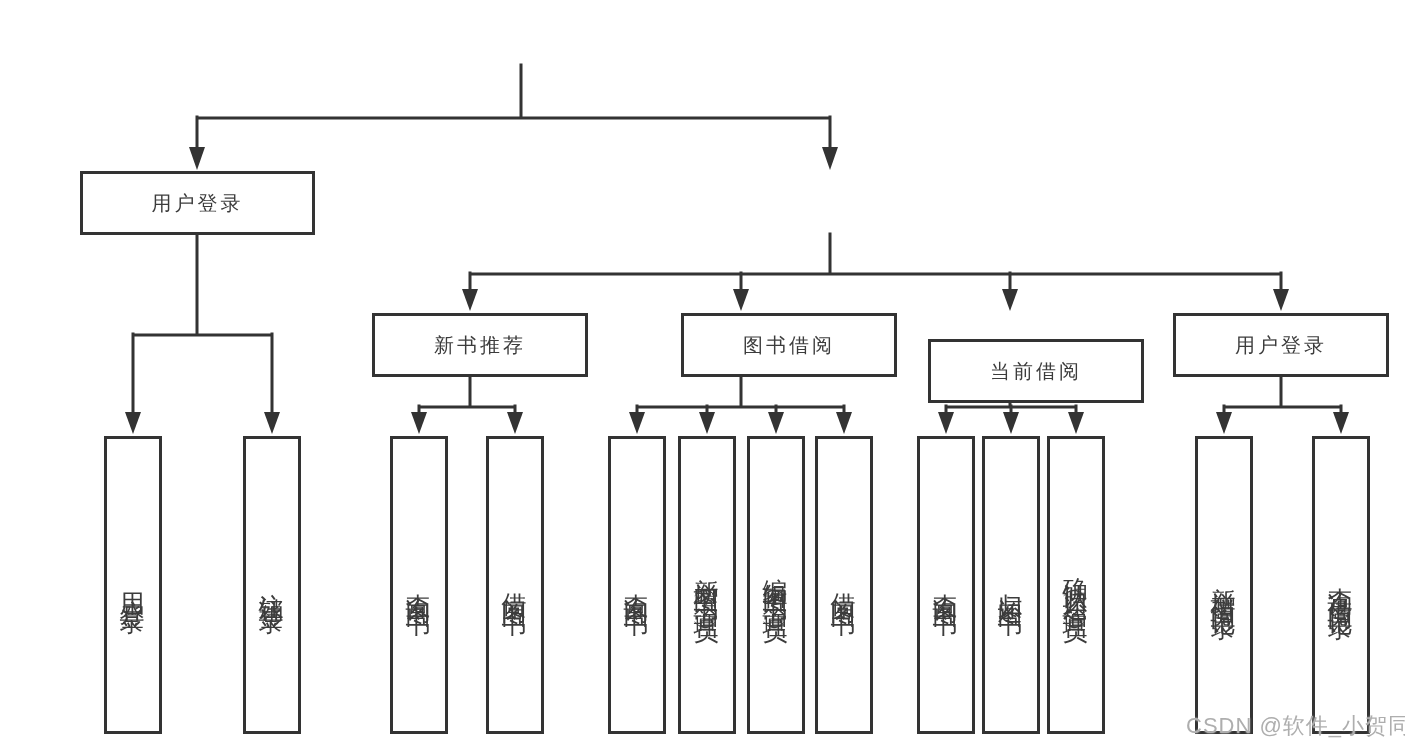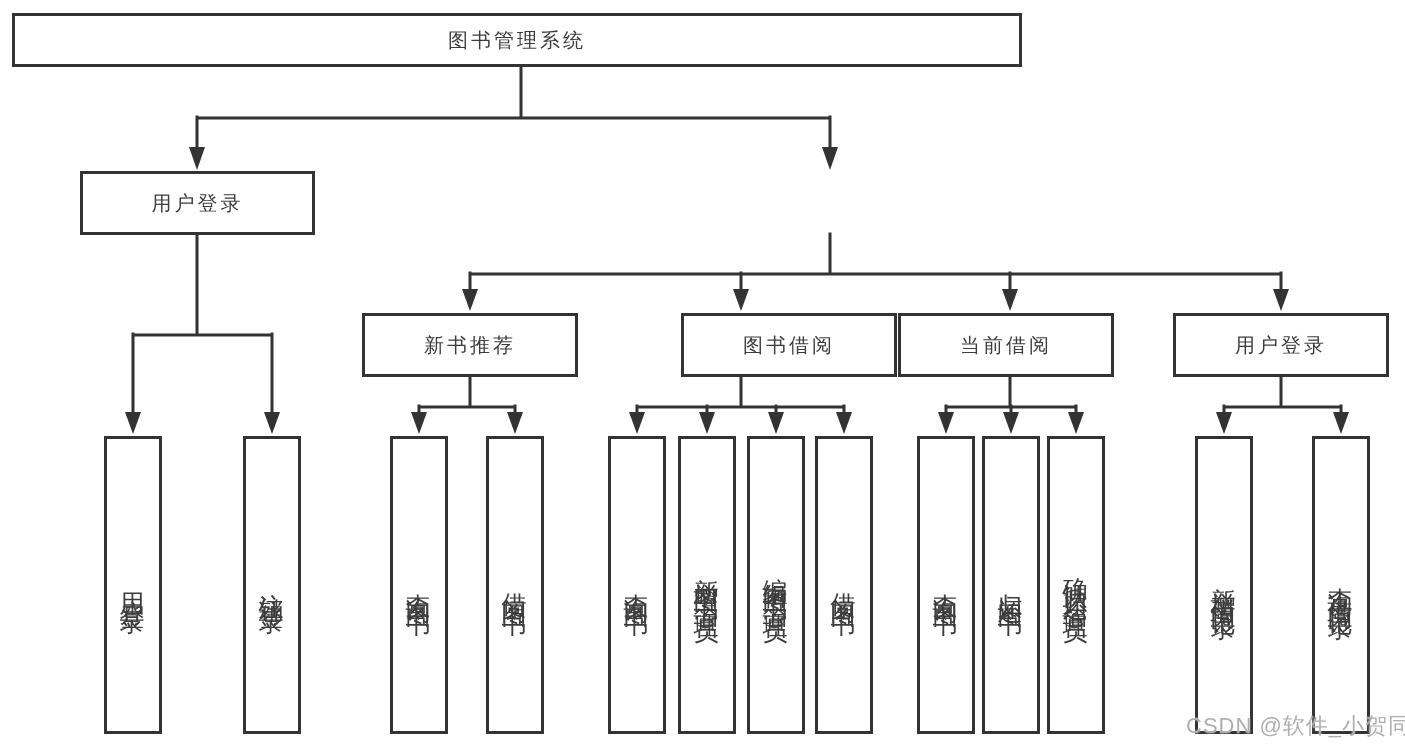--- a/index.html
+++ b/index.html
@@ -99,35 +99,32 @@
       <polygon class="arrow" points="1068,412 1084,412 1076,434"></polygon>
     </g>
 
     <g>
       <path class="edge" d="M1281 376 V407 M1224 407 H1341 M1224 406 V412 M1341 406 V412"></path>
       <polygon class="arrow" points="1216,412 1232,412 1224,434"></polygon>
       <polygon class="arrow" points="1333,412 1349,412 1341,434"></polygon>
     </g>
   </svg>
 
-  <div class="node h-node root-node">
-    <span>图书管理系统</span>
-  </div>
 
   <div class="node h-node l2-node" style="left:80px;width:235px;">
     <span>用户登录</span>
   </div>
 
-  <div class="node h-node l3-node" style="left:362px;">
+  <div class="node h-node l3-node" style="left:372px;">
     <span>新书推荐</span>
   </div>
   <div class="node h-node l3-node" style="left:633px;margin-left:48px;">
     <span>图书借阅</span>
   </div>
-  <div class="node h-node l3-node" style="left:898px;">
+  <div class="node h-node l3-node" style="left:928px;margin-top:26px;">
     <span>当前借阅</span>
   </div>
   <div class="node h-node l3-node" style="left:1173px;">
     <span>用户登录</span>
   </div>
 
   <div class="node leaf" style="left:104px;">
     <span class="vtext">用户登录</span>
   </div>
   <div class="node leaf" style="left:243px;">

